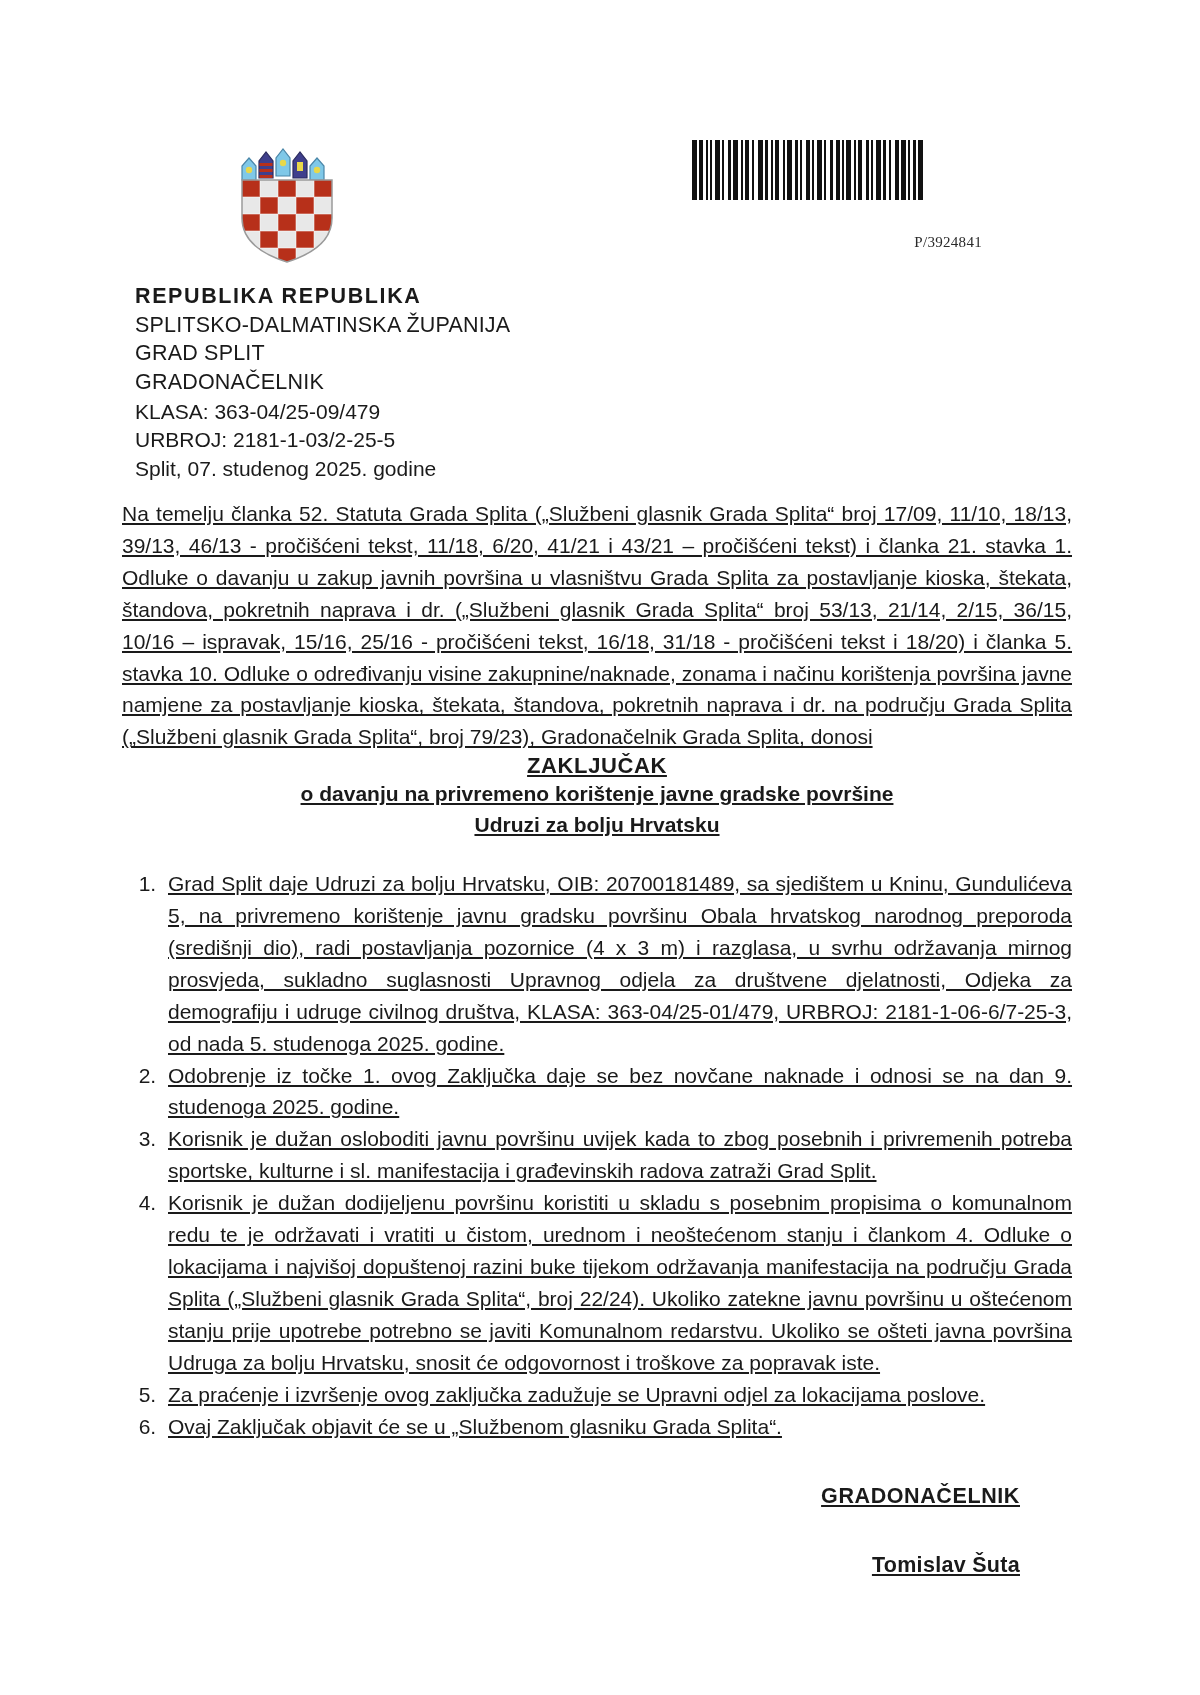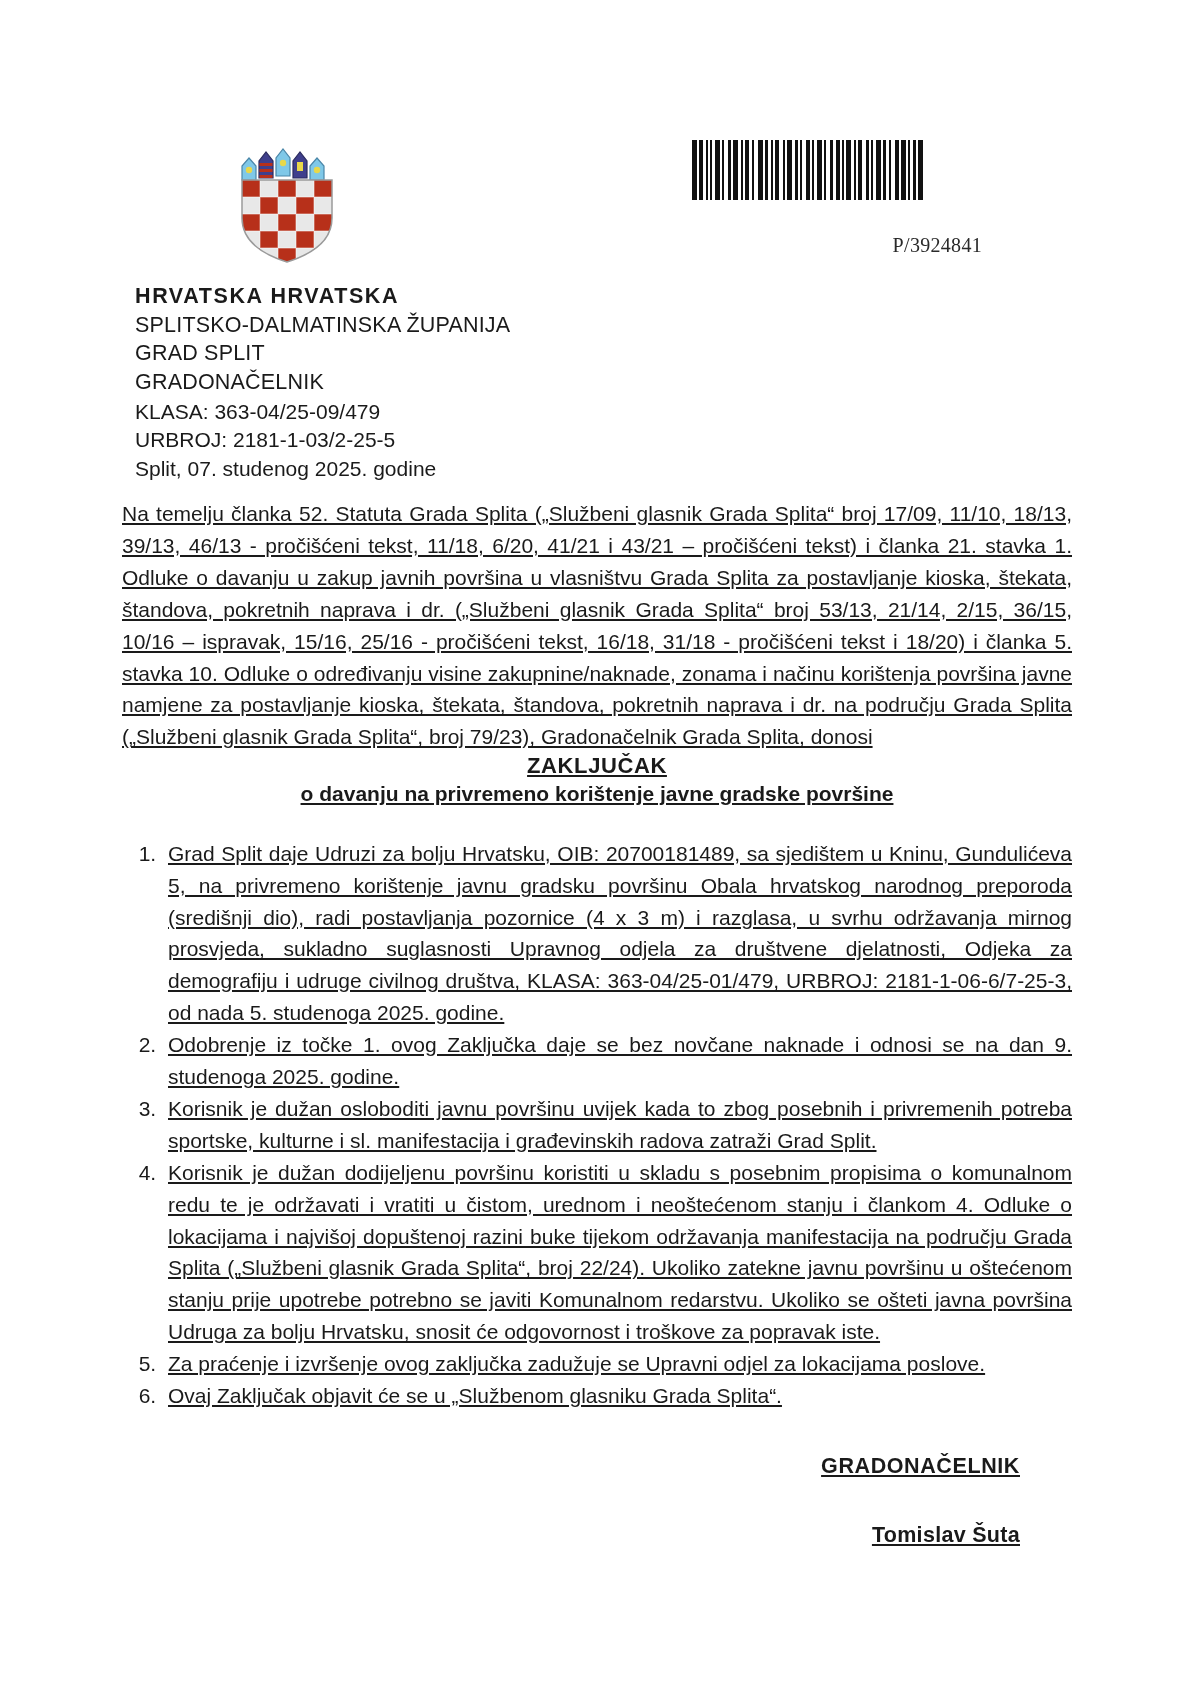--- a/index.html
+++ b/index.html
@@ -52,21 +52,21 @@
     height: 100%;
     background: #111;
   }
   .doc-code {
     position: absolute;
     left: 700px;
     top: 234px;
     width: 282px;
     text-align: right;
     font-family: "Liberation Serif", serif;
-    font-size: 20px;
+    font-size: 15px;
     letter-spacing: 0.3px;
     color: #2a2a2a;
   }
 
   
   .issuer {
     position: absolute;
     left: 135px;
     top: 282px;
     line-height: 1.33;
@@ -297,39 +297,40 @@
         <i style="width:3px;background:#fff"></i>
       <i style="width:3px"></i>
         <i style="width:2px;background:#fff"></i>
       <i style="width:5px"></i>
     </div>
 
     <div class="doc-code">P/3924841</div>
   </div>
 
   <div class="issuer">
-    <div class="l1">HRVATSKA HRVATSKA</div>
+    <div class="l1">REPUBLIKA REPUBLIKA</div>
     <div class="l">SPLITSKO-DALMATINSKA ŽUPANIJA</div>
     <div class="l">GRAD SPLIT</div>
     <div class="l">GRADONAČELNIK</div>
   </div>
 
   <div class="refs">
     <div>KLASA: 363-04/25-09/479</div>
     <div>URBROJ: 2181-1-03/2-25-5</div>
     <div>Split, 07. studenog 2025. godine</div>
   </div>
 
   <div class="body-wrap">
 
     <p class="just">Na temelju članka 52. Statuta Grada Splita („Službeni glasnik Grada Splita“ broj 17/09, 11/10, 18/13, 39/13, 46/13 - pročišćeni tekst, 11/18, 6/20, 41/21 i 43/21 – pročišćeni tekst) i članka 21. stavka 1. Odluke o davanju u zakup javnih površina u vlasništvu Grada Splita za postavljanje kioska, štekata, štandova, pokretnih naprava i dr. („Službeni glasnik Grada Splita“ broj 53/13, 21/14, 2/15, 36/15, 10/16 – ispravak, 15/16, 25/16 - pročišćeni tekst, 16/18, 31/18 - pročišćeni tekst i 18/20) i članka 5. stavka 10. Odluke o određivanju visine zakupnine/naknade, zonama i načinu korištenja površina javne namjene za postavljanje kioska, štekata, štandova, pokretnih naprava i dr. na području Grada Splita („Službeni glasnik Grada Splita“, broj 79/23), Gradonačelnik Grada Splita, donosi</p>
 
     <div class="title-block">
       <div class="title-main">ZAKLJUČAK</div>
       <div class="title-sub">o davanju na privremeno korištenje javne gradske površine</div>
+      <div class="title-sub">Udruzi za bolju Hrvatsku</div>
     </div>
 
     <ol class="points">
       <li>Grad Split daje Udruzi za bolju Hrvatsku, OIB: 20700181489, sa sjedištem u Kninu, Gundulićeva 5, na privremeno korištenje javnu gradsku površinu Obala hrvatskog narodnog preporoda (središnji dio), radi postavljanja pozornice (4 x 3 m) i razglasa, u svrhu održavanja mirnog prosvjeda, sukladno suglasnosti Upravnog odjela za društvene djelatnosti, Odjeka za demografiju i udruge civilnog društva, KLASA: 363-04/25-01/479, URBROJ: 2181-1-06-6/7-25-3, od nada 5. studenoga 2025. godine.</li>
       <li>Odobrenje iz točke 1. ovog Zaključka daje se bez novčane naknade i odnosi se na dan 9. studenoga 2025. godine.</li>
       <li>Korisnik je dužan osloboditi javnu površinu uvijek kada to zbog posebnih  i privremenih potreba sportske, kulturne i sl. manifestacija i građevinskih radova zatraži Grad Split.</li>
       <li>Korisnik je dužan dodijeljenu površinu koristiti u skladu s posebnim propisima o komunalnom redu te je održavati i vratiti u čistom, urednom i neoštećenom stanju i člankom 4. Odluke o lokacijama i najvišoj dopuštenoj razini buke tijekom održavanja manifestacija na području Grada Splita („Službeni glasnik Grada Splita“, broj 22/24). Ukoliko zatekne javnu površinu u oštećenom stanju prije upotrebe potrebno se javiti Komunalnom redarstvu. Ukoliko se ošteti javna površina Udruga za bolju Hrvatsku, snosit će odgovornost i troškove za popravak iste.</li>
       <li>Za praćenje i izvršenje ovog zaključka zadužuje se Upravni odjel za lokacijama poslove.</li>
       <li>Ovaj Zaključak objavit će se u „Službenom glasniku Grada Splita“.</li>
     </ol>

